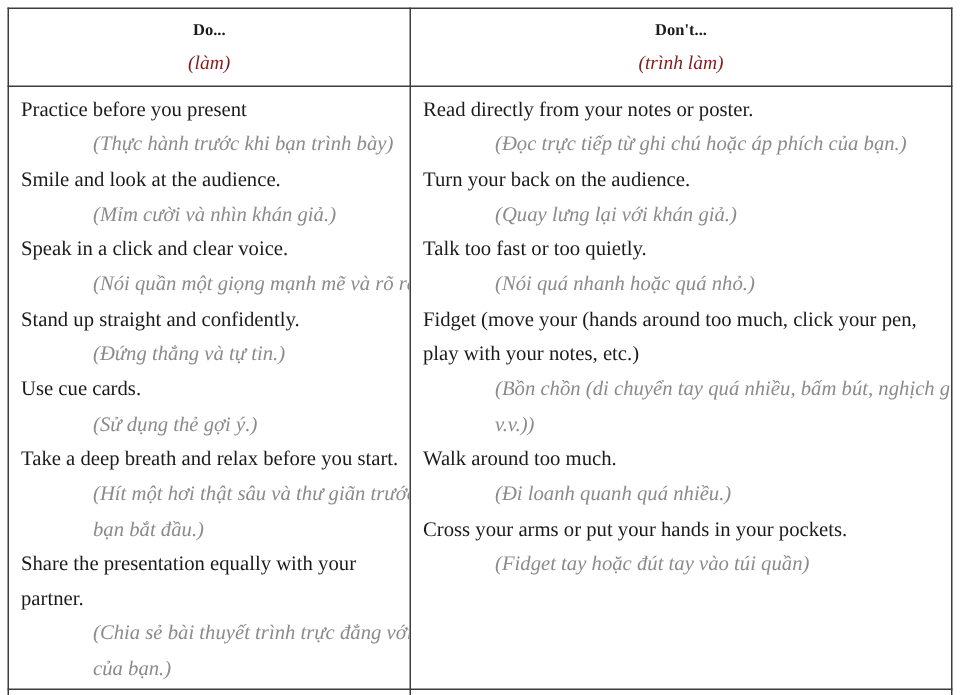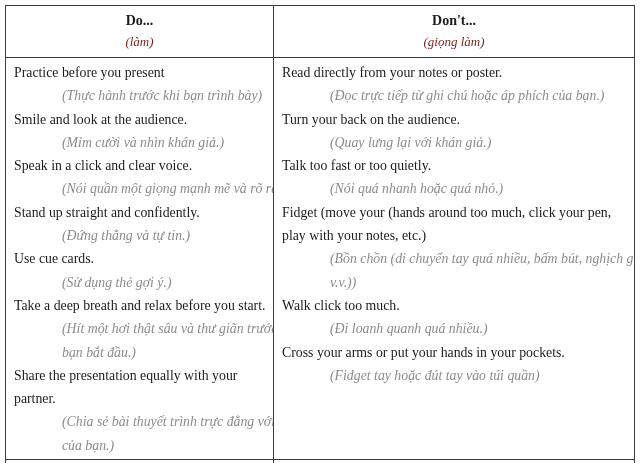--- a/index.html
+++ b/index.html
@@ -23,21 +23,21 @@
   .col-do   { width: 268px; }
   .col-dont { width: 361px; }
   th.header-cell {
     padding: 4px 4px 3px 4px;
     text-align: center;
     font-weight: normal;
     height: 44px;
   }
   .header-title {
     font-weight: bold;
-    font-size: 14px;
+    font-size: 11px;
     line-height: 21px;
     color: #1b1b1b;
   }
   .header-subtitle {
     font-style: italic;
     font-size: 13px;
     line-height: 22px;
     color: #7f1d1d;
   }
   td.body-cell {
@@ -64,21 +64,21 @@
     <col class="col-dont">
   </colgroup>
   <thead>
     <tr>
       <th class="header-cell">
         <div class="header-title">Do...</div>
         <div class="header-subtitle">(làm)</div>
       </th>
       <th class="header-cell">
         <div class="header-title">Don't...</div>
-        <div class="header-subtitle">(giọng làm)</div>
+        <div class="header-subtitle">(trình làm)</div>
       </th>
     </tr>
   </thead>
   <tbody>
     <tr>
       <td class="body-cell">
 
           <div class="item">
             <p class="en">Practice before you present</p>
             <p class="vi">(Thực hành trước khi bạn trình bày)</p>
@@ -135,21 +135,21 @@
           </div>
 
           <div class="item">
             <p class="en">Fidget (move your (hands around too much, click your pen,
 play with your notes, etc.)</p>
             <p class="vi">(Bồn chồn (di chuyển tay quá nhiều, bấm bút, nghịch ghi chú,
 v.v.))</p>
           </div>
 
           <div class="item">
-            <p class="en">Walk click too much.</p>
+            <p class="en">Walk around too much.</p>
             <p class="vi">(Đi loanh quanh quá nhiều.)</p>
           </div>
 
           <div class="item">
             <p class="en">Cross your arms or put your hands in your pockets.</p>
             <p class="vi">(Fidget tay hoặc đút tay vào túi quần)</p>
           </div>
         </td>
     </tr>
     <tr>

